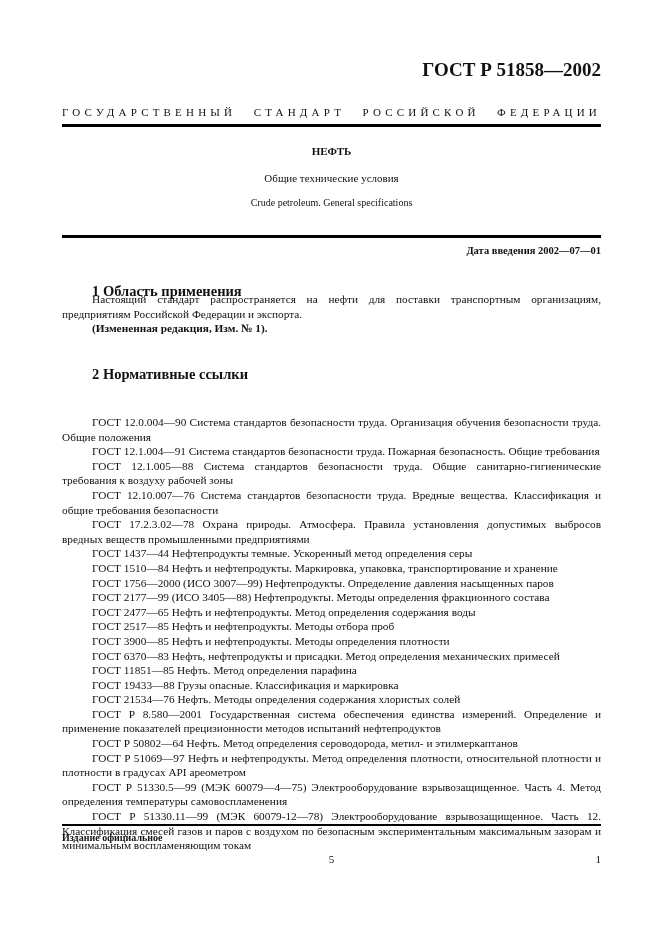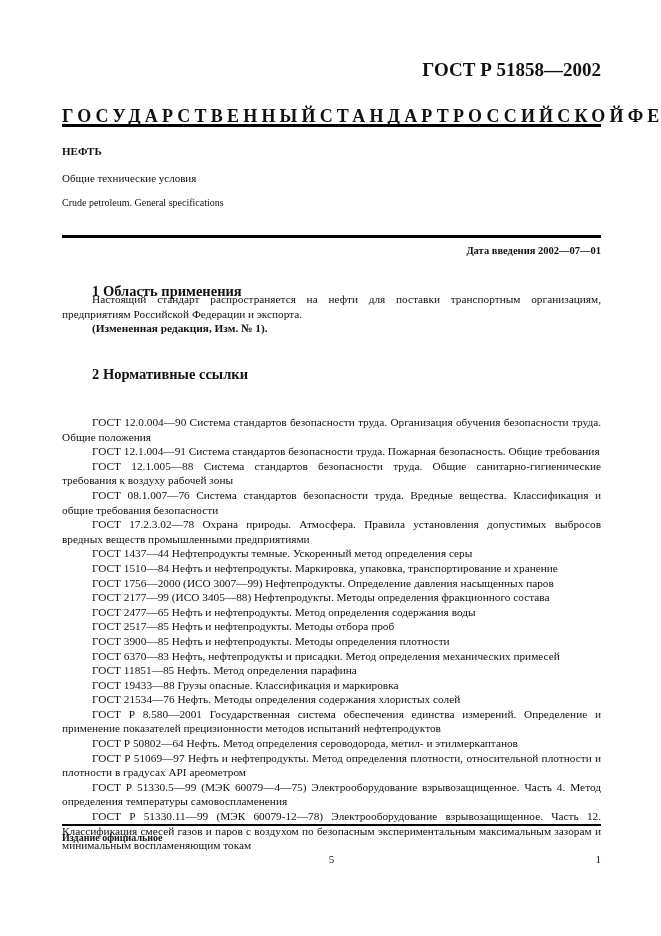--- a/index.html
+++ b/index.html
@@ -1,24 +1,24 @@
 <!DOCTYPE html>
 <html><head>
 <meta charset="utf-8">
 <style>
   html, body { margin:0; padding:0; background:#ffffff; }
   body { width:661px; height:936px; position:relative; overflow:hidden;
          font-family:"Liberation Serif", "DejaVu Serif", serif; color:#111; }
   .page { position:absolute; left:0; top:0; width:661px; height:728px; }
   .abs { position:absolute; }
   .doc-code { right:60px; top:59px; font-size:19px; font-weight:bold; }
-  .std-title { left:62px; width:539px; top:106px; font-size:18px; font-weight:bold;
+  .std-title { left:62px; width:539px; top:106px; font-size:11px; font-weight:normal;
                letter-spacing:4.2px; display:flex; justify-content:space-between; white-space:nowrap; }
   .rule { left:62px; width:539px; height:3px; background:#000; }
-  .center { left:62px; width:539px; }
+  .center { left:62px; width:539px; text-align:center; }
   .doc-name { top:145px; font-size:11px; font-weight:bold; }
   .doc-subtitle { top:172px; font-size:11px; font-weight:normal; }
   .doc-en { top:197px; font-size:10px; }
   .intro-date { right:60px; top:245px; font-size:10.5px; font-weight:bold; }
   .h1 { left:92px; font-size:14.5px; font-weight:bold; }
   .body-text { left:62px; width:539px; font-size:11.3px; line-height:14.6px; text-align:justify; }
   .body-text p { margin:0; text-indent:30px; }
   .body-text p.bold { font-weight:bold; }
   .refs { top:415px; }
   .footer-label { left:62px; top:832px; font-size:10px; font-weight:bold; }
@@ -56,21 +56,21 @@
     <p>Настоящий стандарт распространяется на нефти для поставки транспортным организациям, предприятиям Российской Федерации и экспорта.</p>
     <p class="bold">(Измененная редакция, Изм. № 1).</p>
   </div>
 
   <div class="abs h1" style="top:366px;">2 Нормативные ссылки</div>
 
   <div class="abs body-text refs">
     <p>ГОСТ 12.0.004—90 Система стандартов безопасности труда. Организация обучения безопасности труда. Общие положения</p>
     <p>ГОСТ 12.1.004—91 Система стандартов безопасности труда. Пожарная безопасность. Общие требования</p>
     <p>ГОСТ 12.1.005—88 Система стандартов безопасности труда. Общие санитарно-гигиенические требования к воздуху рабочей зоны</p>
-    <p>ГОСТ 08.1.007—76 Система стандартов безопасности труда. Вредные вещества. Классификация и общие требования безопасности</p>
+    <p>ГОСТ 12.10.007—76 Система стандартов безопасности труда. Вредные вещества. Классификация и общие требования безопасности</p>
     <p>ГОСТ 17.2.3.02—78 Охрана природы. Атмосфера. Правила установления допустимых выбросов вредных веществ промышленными предприятиями</p>
     <p>ГОСТ 1437—44 Нефтепродукты темные. Ускоренный метод определения серы</p>
     <p>ГОСТ 1510—84 Нефть и нефтепродукты. Маркировка, упаковка, транспортирование и хранение</p>
     <p>ГОСТ 1756—2000 (ИСО 3007—99) Нефтепродукты. Определение давления насыщенных паров</p>
     <p>ГОСТ 2177—99 (ИСО 3405—88) Нефтепродукты. Методы определения фракционного состава</p>
     <p>ГОСТ 2477—65 Нефть и нефтепродукты. Метод определения содержания воды</p>
     <p>ГОСТ 2517—85 Нефть и нефтепродукты. Методы отбора проб</p>
     <p>ГОСТ 3900—85 Нефть и нефтепродукты. Методы определения плотности</p>
     <p>ГОСТ 6370—83 Нефть, нефтепродукты и присадки. Метод определения механических примесей</p>
     <p>ГОСТ 11851—85 Нефть. Метод определения парафина</p>

